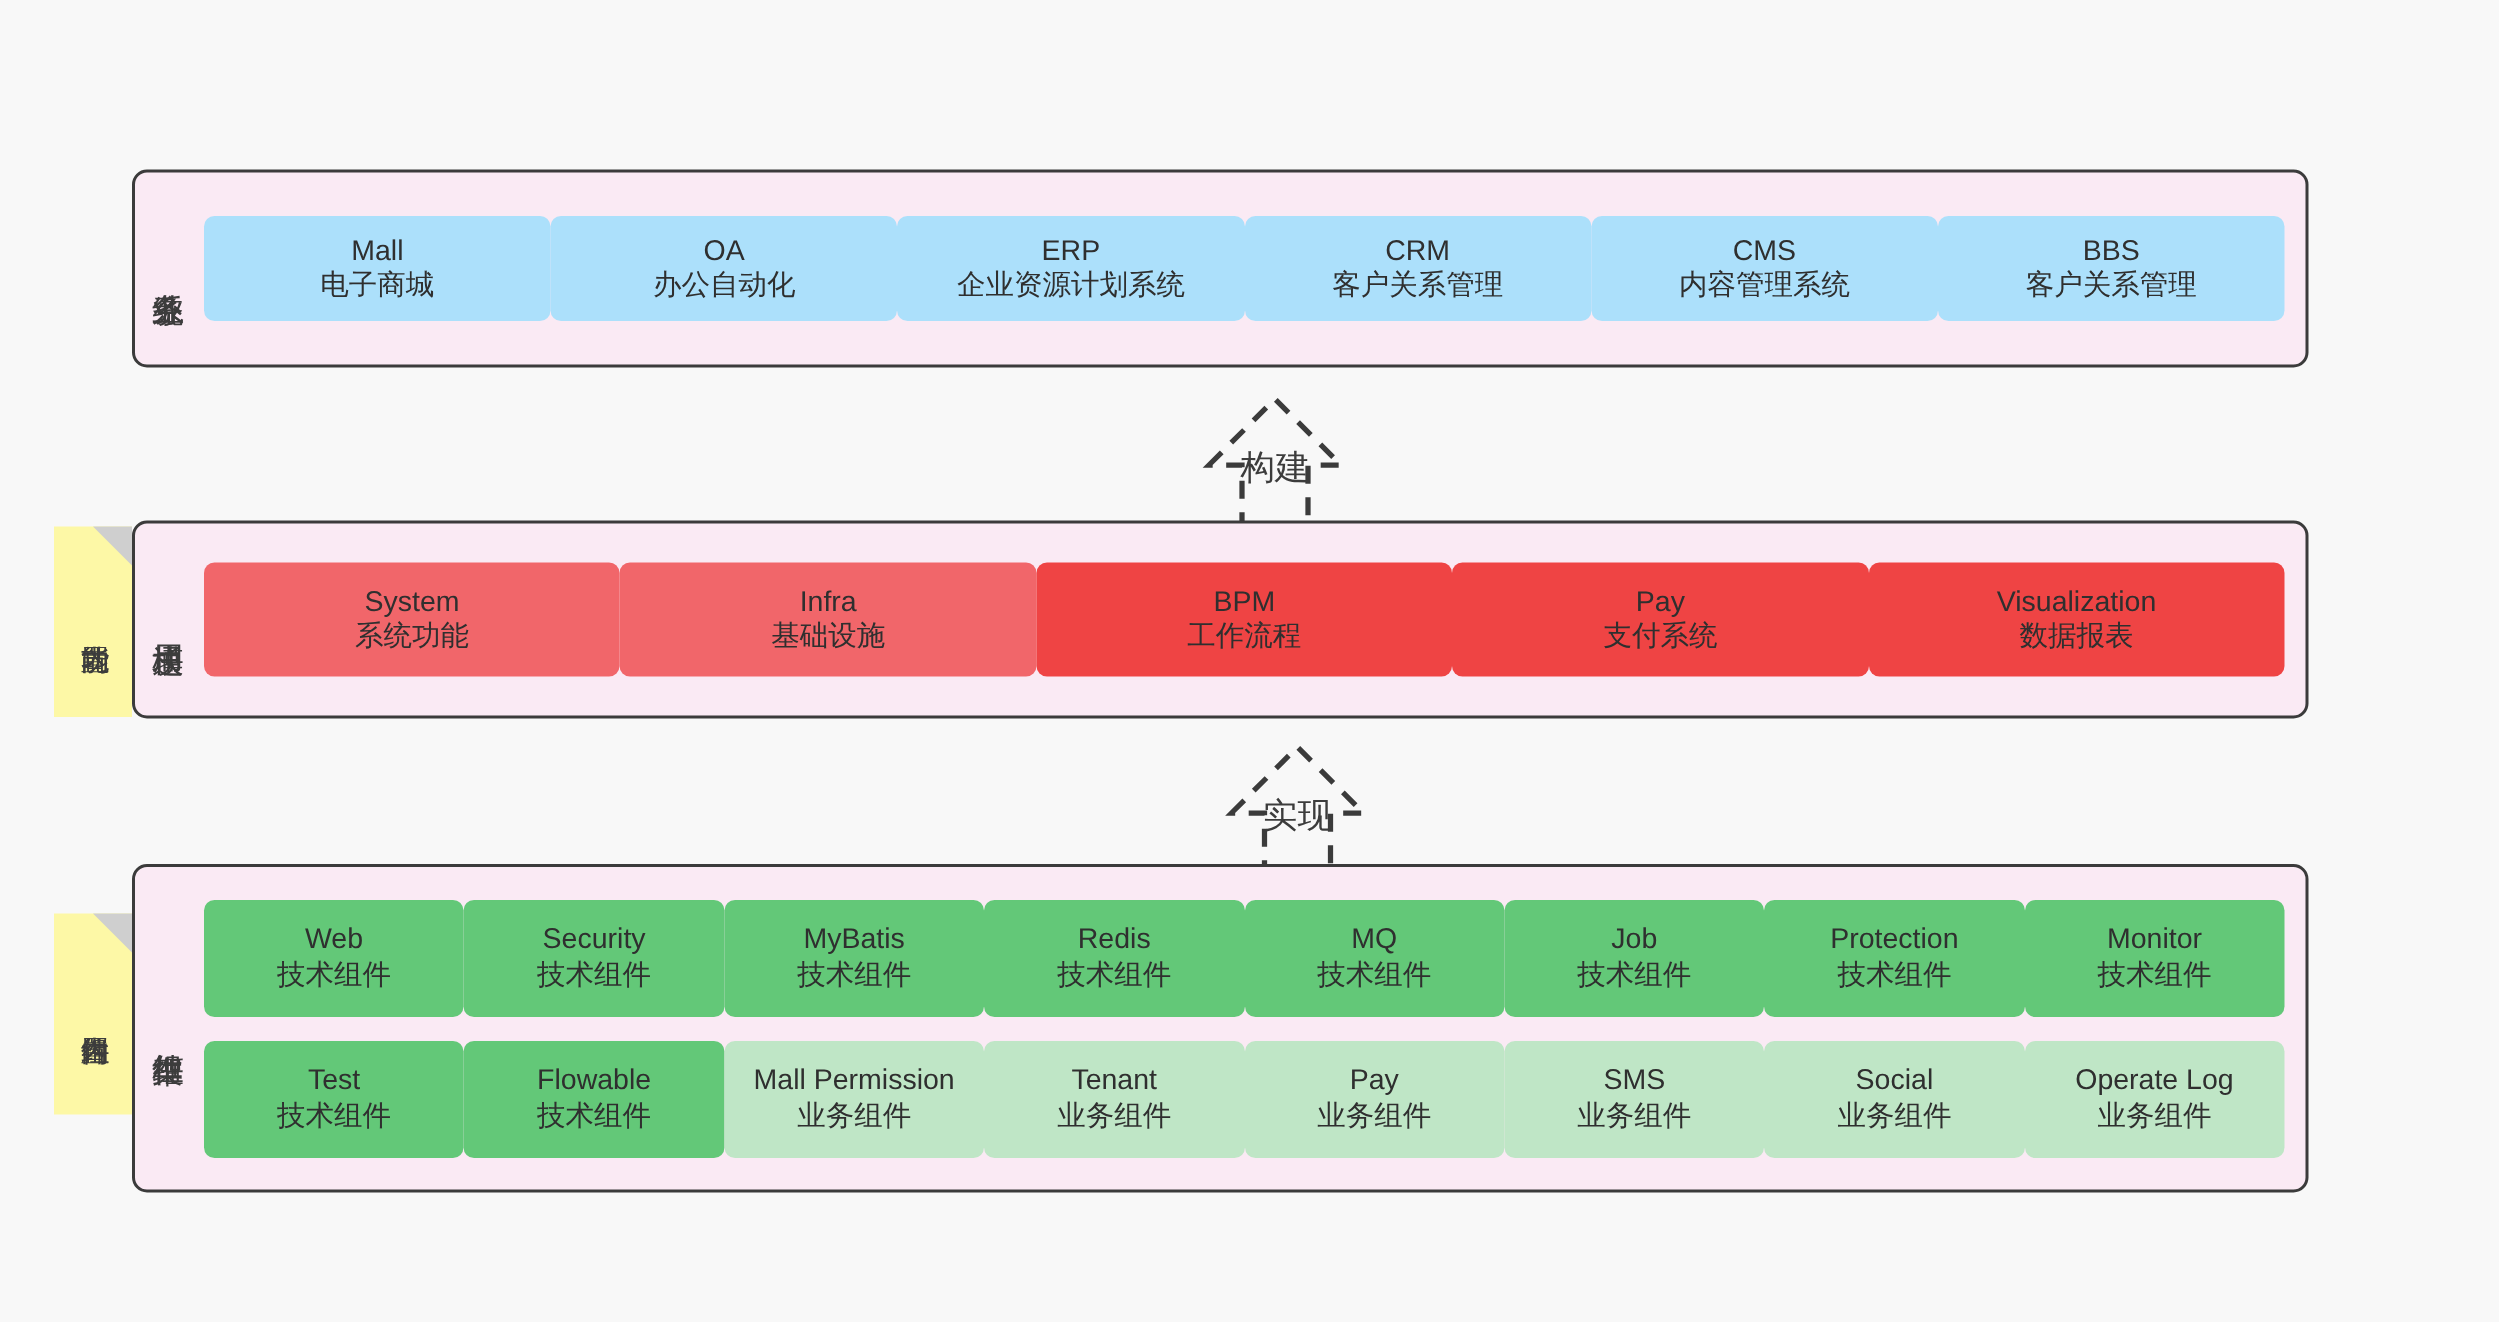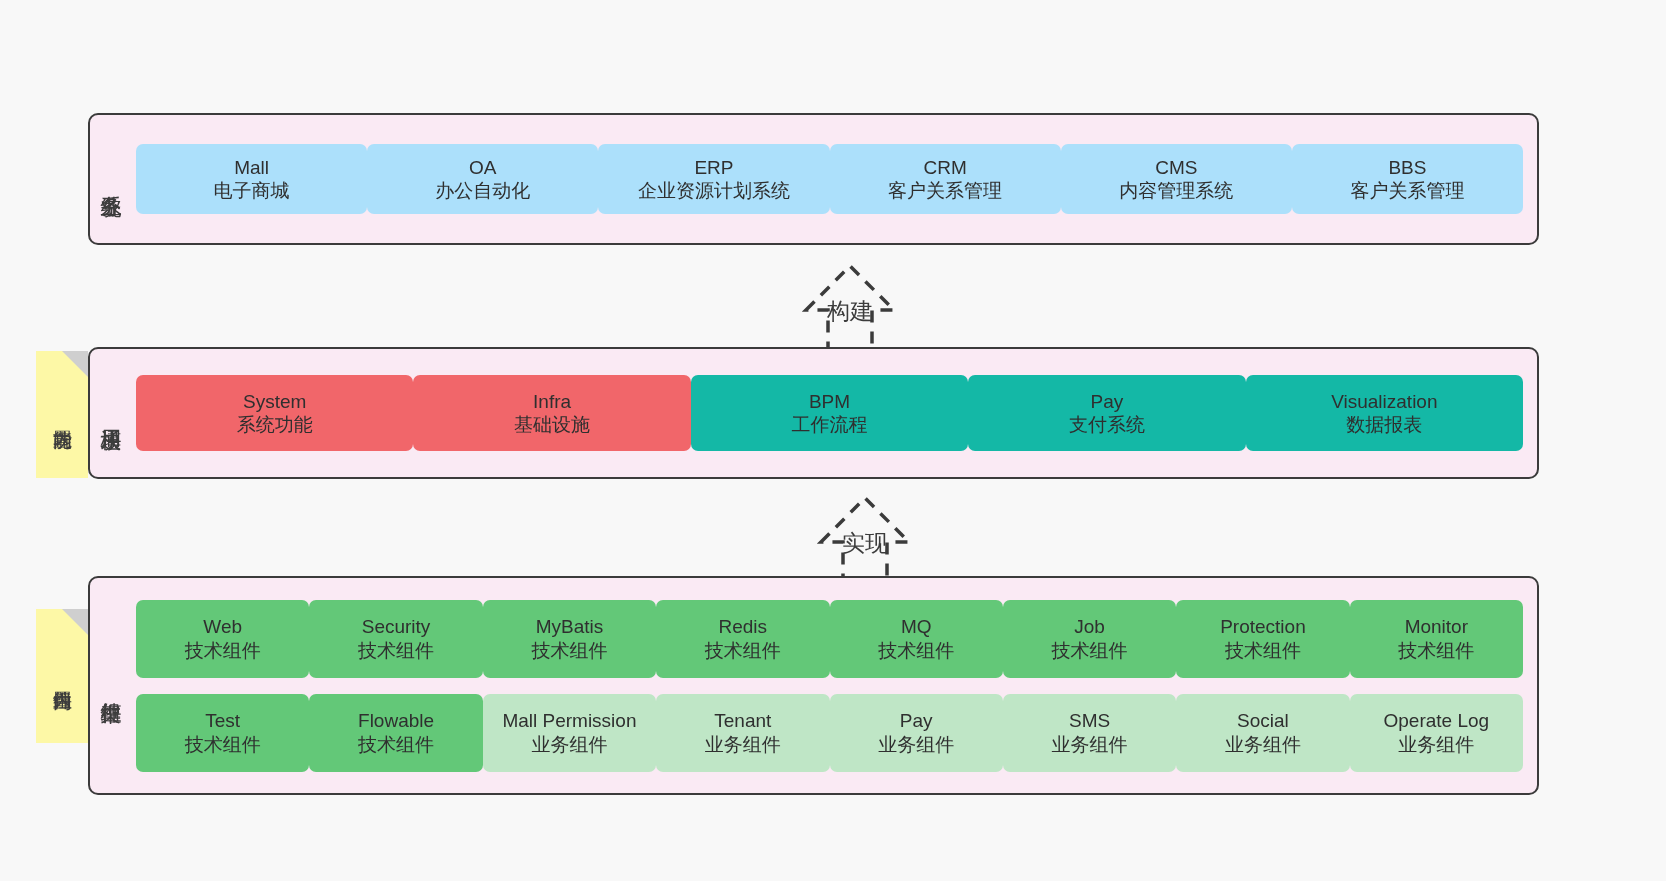--- a/index.html
+++ b/index.html
@@ -69,21 +69,21 @@
     color: #2f2f2f;
     padding: 6px 4px;
     user-select: none;
   }
   .card .t1 { display: block; }
   .card .t2 { display: block; }
 
   
   .c-blue       { background: #ace0fb; }
   .c-red        { background: #f1666a; }
-  .c-pink       { background: #14b8a6; }
+  .c-pink       { background: #ef4444; }
   .c-green      { background: #63c878; }
   .c-lightgreen { background: #bfe6c6; }
 
   
   .sticky {
     position: absolute;
     background: #fdf8a6;
     display: flex;
     align-items: center;
     justify-content: center;

